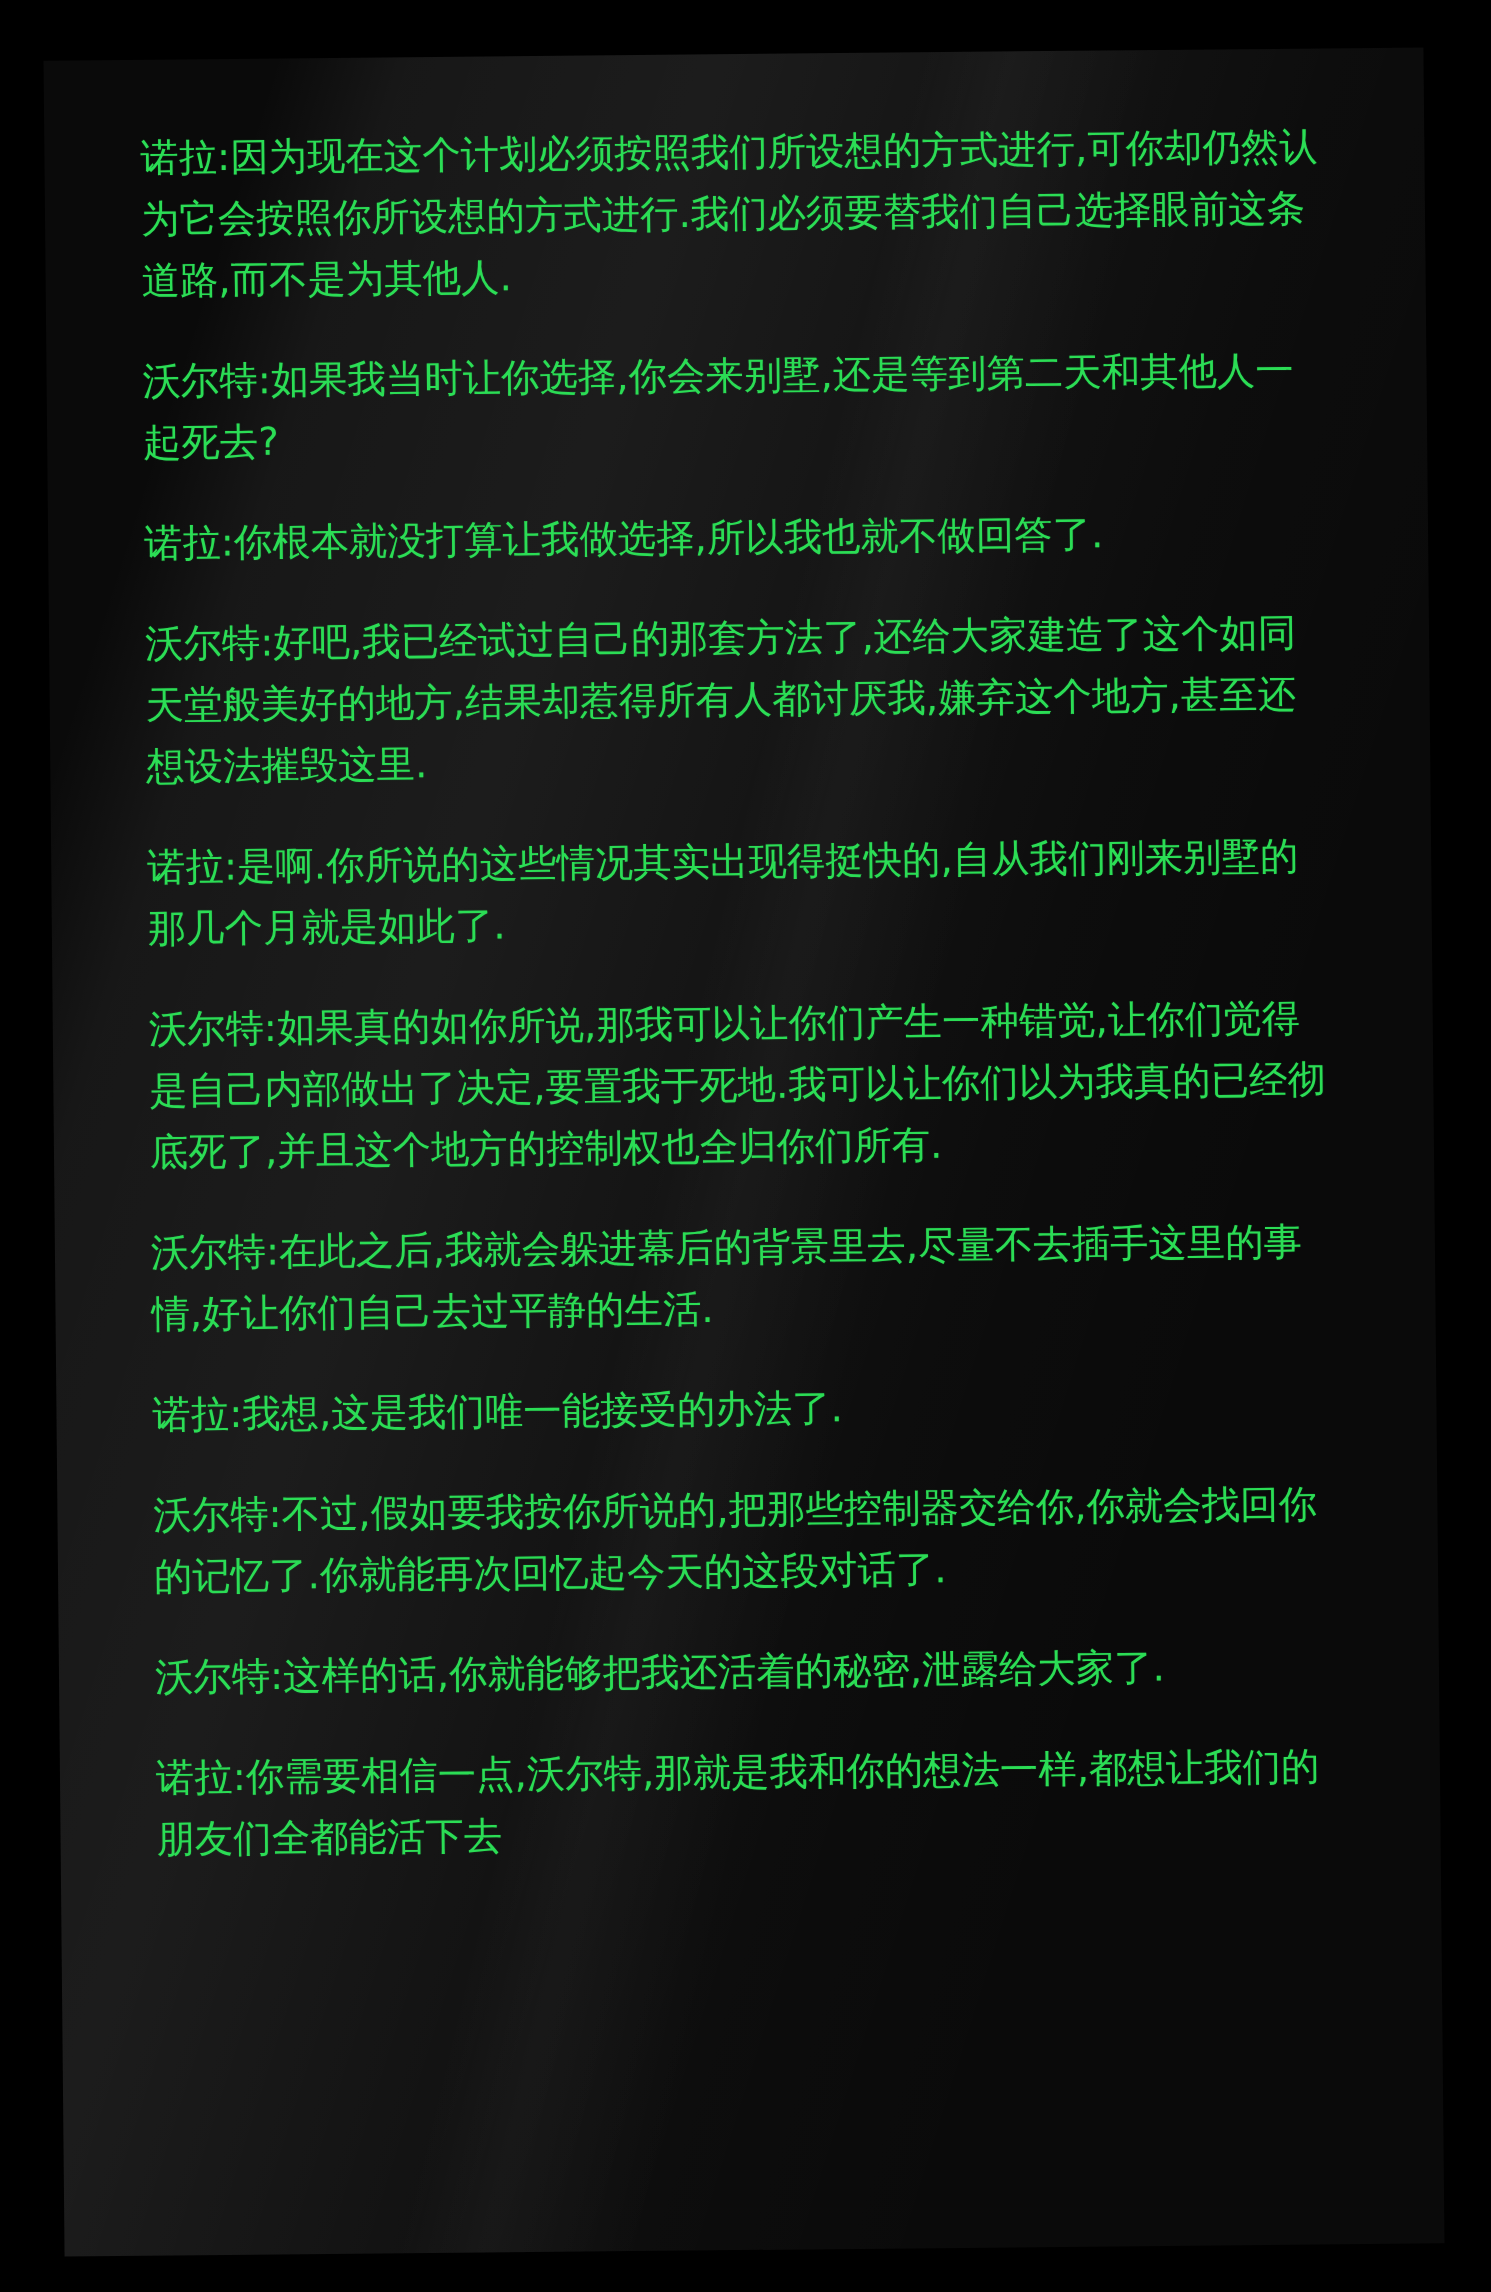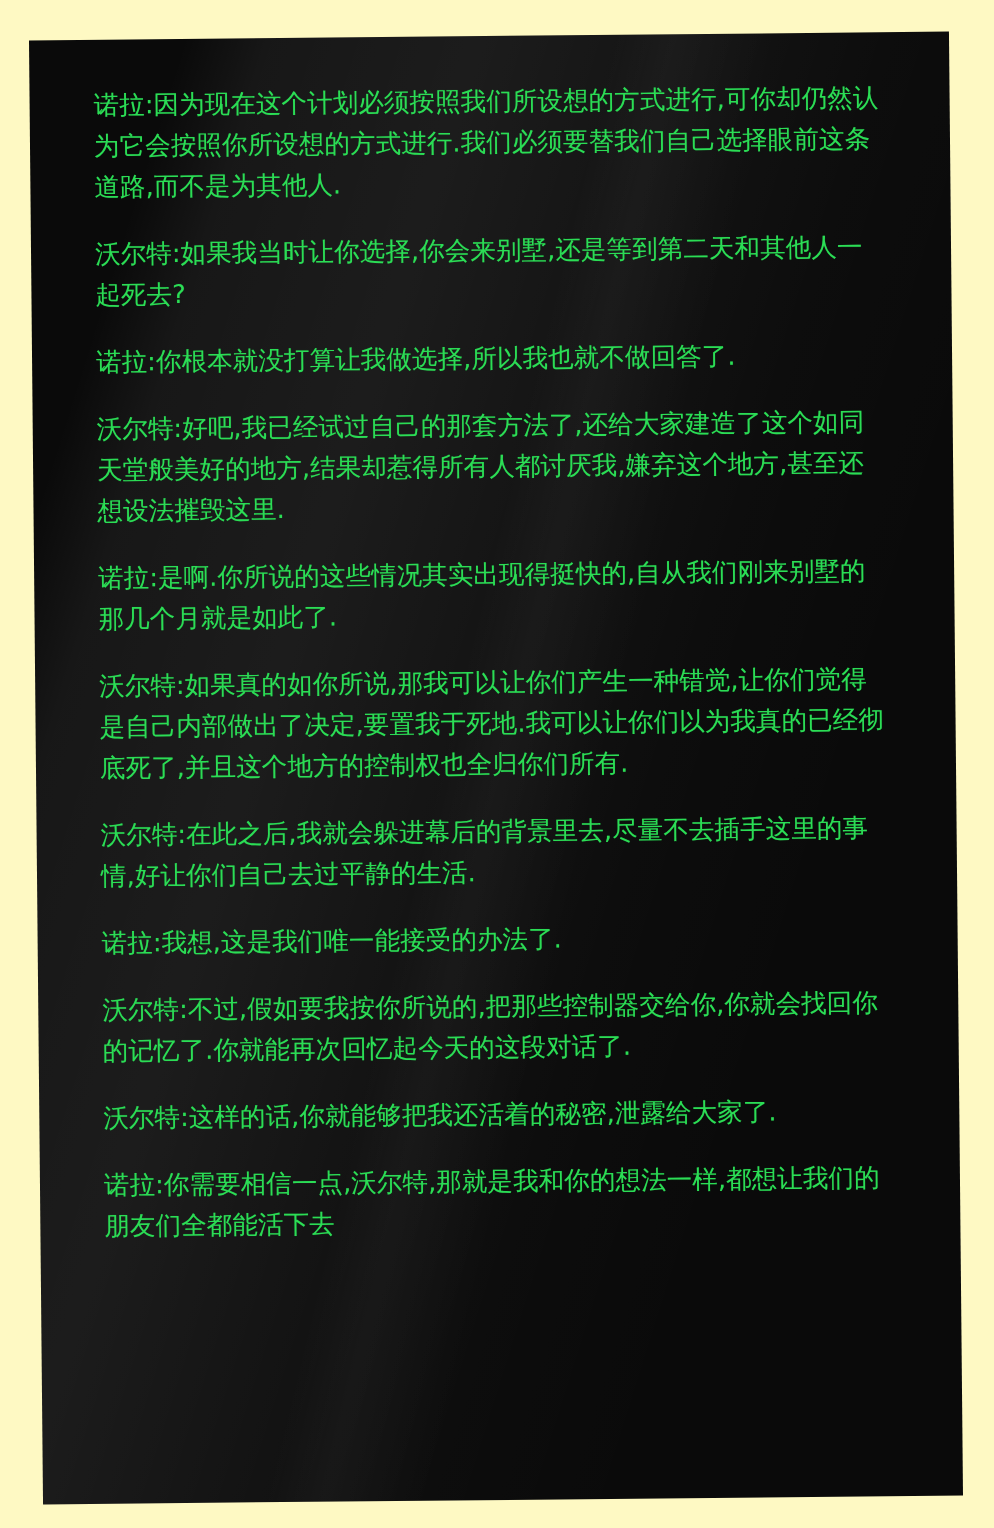--- a/index.html
+++ b/index.html
@@ -10,21 +10,21 @@
     height: 1528px;
     overflow: hidden;
   }
   body {
     font-family: "Liberation Sans", sans-serif;
   }
   .page {
     position: relative;
     width: 994px;
     height: 1528px;
-    background: #fef9c3;
+    background: #000000;
     overflow: hidden;
   }
   
   .slab-wrap {
     position: absolute;
     left: 0;
     top: 0;
     width: 994px;
     height: 1528px;
   }

